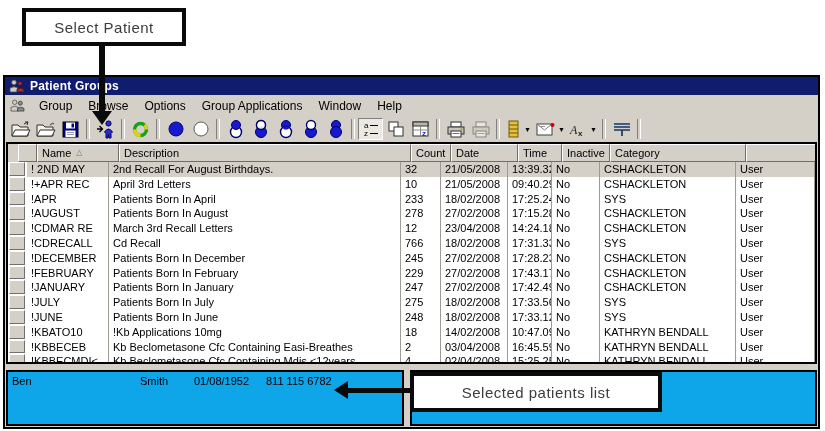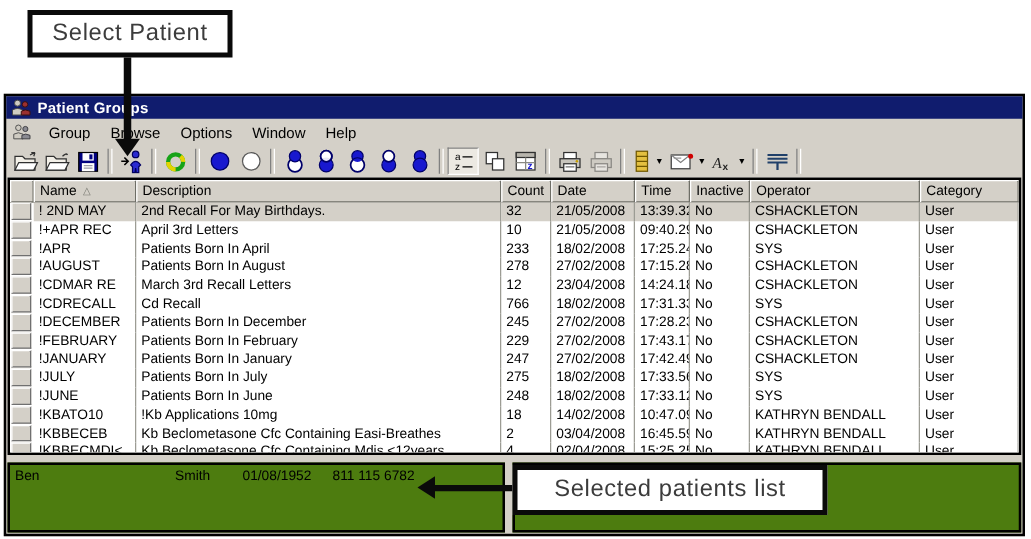--- a/index.html
+++ b/index.html
@@ -42,51 +42,51 @@
   .caret{font-size:7px;color:#000;margin-left:1px;flex:0 0 auto;width:9px;text-align:left;}
   
   .tablewrap{
     border:2px solid #000;margin:0 1px;height:222px;box-sizing:border-box;
     background:#fff;overflow:hidden;
   }
   .gridrow{
     display:grid;
     grid-template-columns:19px 82px 292px 40px 67px 44px 48px 136px 79px 1fr;
   }
-  .thead{height:18px;background:#D4D0C8;font-size:11px;}
+  .thead{height:18px;background:#D4D0C8;font-size:11px;padding-left:10px;}
   .th{
     border:1px solid;border-color:#fff #6e6e66 #6e6e66 #fff;
     background:#D4D0C8;padding:2px 0 0 4px;box-sizing:border-box;
     white-space:nowrap;overflow:hidden;display:flex;align-items:flex-start;gap:5px;
   }
   .sortglyph{font-size:8px;color:#7a7a72;line-height:11px;}
   .tbody{height:200px;overflow:hidden;}
   .trow{height:14.8px;font-size:11px;line-height:14px;background:#fff;}
   .trow .c{
     border-right:1px solid #9c9c94;padding:0 0 0 4px;white-space:nowrap;
     overflow:hidden;box-sizing:border-box;color:#000;
   }
   .trow.selected .c{background:#D4D0C8;}
   .selcell{
     background:#D4D0C8;border:1px solid;border-color:#fff #707070 #707070 #fff;
     margin:0 2px 1px 1px;box-sizing:border-box;
   }
   
   .bottom{display:flex;margin:6px 1px 0 1px;gap:6px;}
-  .pane{background:#4d7c0f;border:2px solid #000;height:56px;box-sizing:border-box;position:relative;}
+  .pane{background:#0ea5e9;border:2px solid #000;height:56px;box-sizing:border-box;position:relative;}
   .pane.left{width:398px;}
   .pane.right{flex:1;}
   .prow{position:absolute;top:3px;left:0;right:0;height:13px;font-size:11px;color:#000;}
   .prow span{position:absolute;white-space:nowrap;}
   .pf{left:4px;} .ps{left:96px;margin-left:36px;} .pd{left:186px;} .pn{left:258px;}
   
   .callout{
     position:absolute;background:#fff;border:4px solid #0a0a0a;z-index:20;
     display:flex;align-items:center;justify-content:center;
-    font-size:19px;color:#3c3c3c;letter-spacing:.5px;box-sizing:border-box;
+    font-size:15px;color:#3c3c3c;letter-spacing:.5px;box-sizing:border-box;
   }
   #co-top{left:22px;top:8px;width:164px;height:38px;}
   #co-bottom{left:410px;top:372px;width:252px;height:40px;}
   .arr{position:absolute;background:#0a0a0a;z-index:19;}
   #arr-top-line{left:99px;top:44px;width:6px;height:68px;}
   #arr-top-head{
     position:absolute;left:92px;top:111px;width:0;height:0;z-index:19;
     border-left:10px solid transparent;border-right:10px solid transparent;
     border-top:14px solid #0a0a0a;
   }
@@ -120,20 +120,21 @@
       <svg width="15" height="13" viewBox="0 0 16 14">
         <circle cx="5" cy="3.5" r="2.4" fill="#cfcbc2" stroke="#4a4a4a" stroke-width="0.8"></circle>
         <path d="M1 13 L1 9 Q5 6.5 9 9 L9 13 Z" fill="#cfcbc2" stroke="#4a4a4a" stroke-width="0.8"></path>
         <circle cx="11" cy="4.5" r="2.2" fill="#8a8a92" stroke="#3a3a40" stroke-width="0.8"></circle>
         <path d="M8 13 L8 10 Q11 7.8 15 10 L15 13 Z" fill="#8a8a92" stroke="#3a3a40" stroke-width="0.8"></path>
       </svg>
     </span>
     <span class="menu-item">Group</span>
     <span class="menu-item">Browse</span>
     <span class="menu-item">Options</span>
+    <span class="menu-item">Group Applications</span>
     <span class="menu-item">Window</span>
     <span class="menu-item">Help</span>
   </div>
 
   <div class="toolbar">
     <div class="tbtn">
       <svg width="20" height="17" viewBox="0 0 20 17">
         <path d="M1 4 h6 l2 2 h8 v9 h-16 z" fill="#f3f0e8" stroke="#303030"></path>
         <path d="M1 15 l3 -6 h15 l-3 6 z" fill="#fff" stroke="#303030"></path>
         <path d="M13 3 l4 -2 m0 0 l-1 3 m1 -3 l-3 0" stroke="#303030" fill="none"></path>
@@ -312,32 +313,29 @@
       <div class="th">
           <span>Date</span>
         </div>
       <div class="th">
           <span>Time</span>
         </div>
       <div class="th">
           <span>Inactive</span>
         </div>
       <div class="th">
-          <span>Operator</span>
-        </div>
-      <div class="th">
           <span>Category</span>
         </div>
       <div class="th"></div>
     </div>
     <div class="tbody">
   <div class="trow gridrow selected">
     <div class="selcell"></div>
     <div class="c">! 2ND MAY</div>
-    <div class="c">2nd Recall For May Birthdays.</div>
+    <div class="c">2nd Recall For August Birthdays.</div>
     <div class="c">32</div>
     <div class="c">21/05/2008</div>
     <div class="c">13:39.32</div>
     <div class="c">No</div>
     <div class="c">CSHACKLETON</div>
     <div class="c">User</div>
 
   </div>
 
   <div class="trow gridrow">

